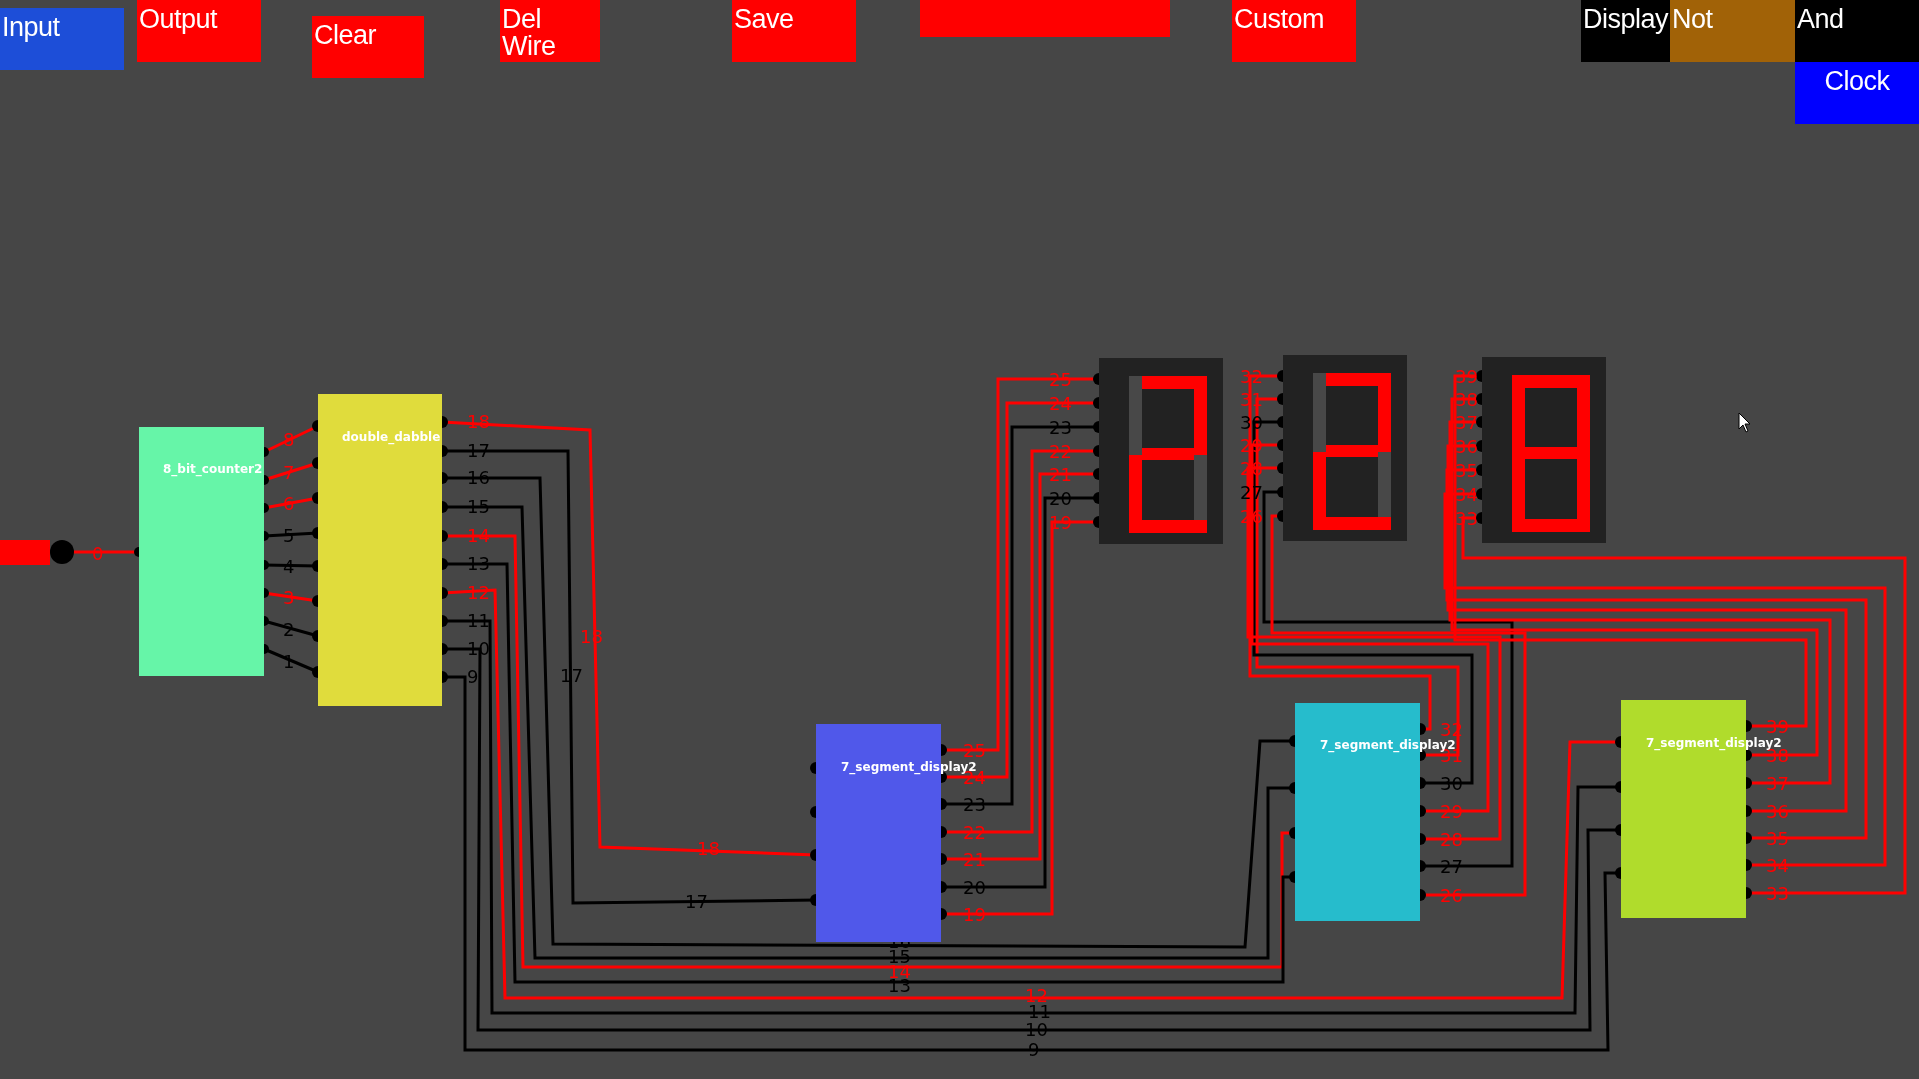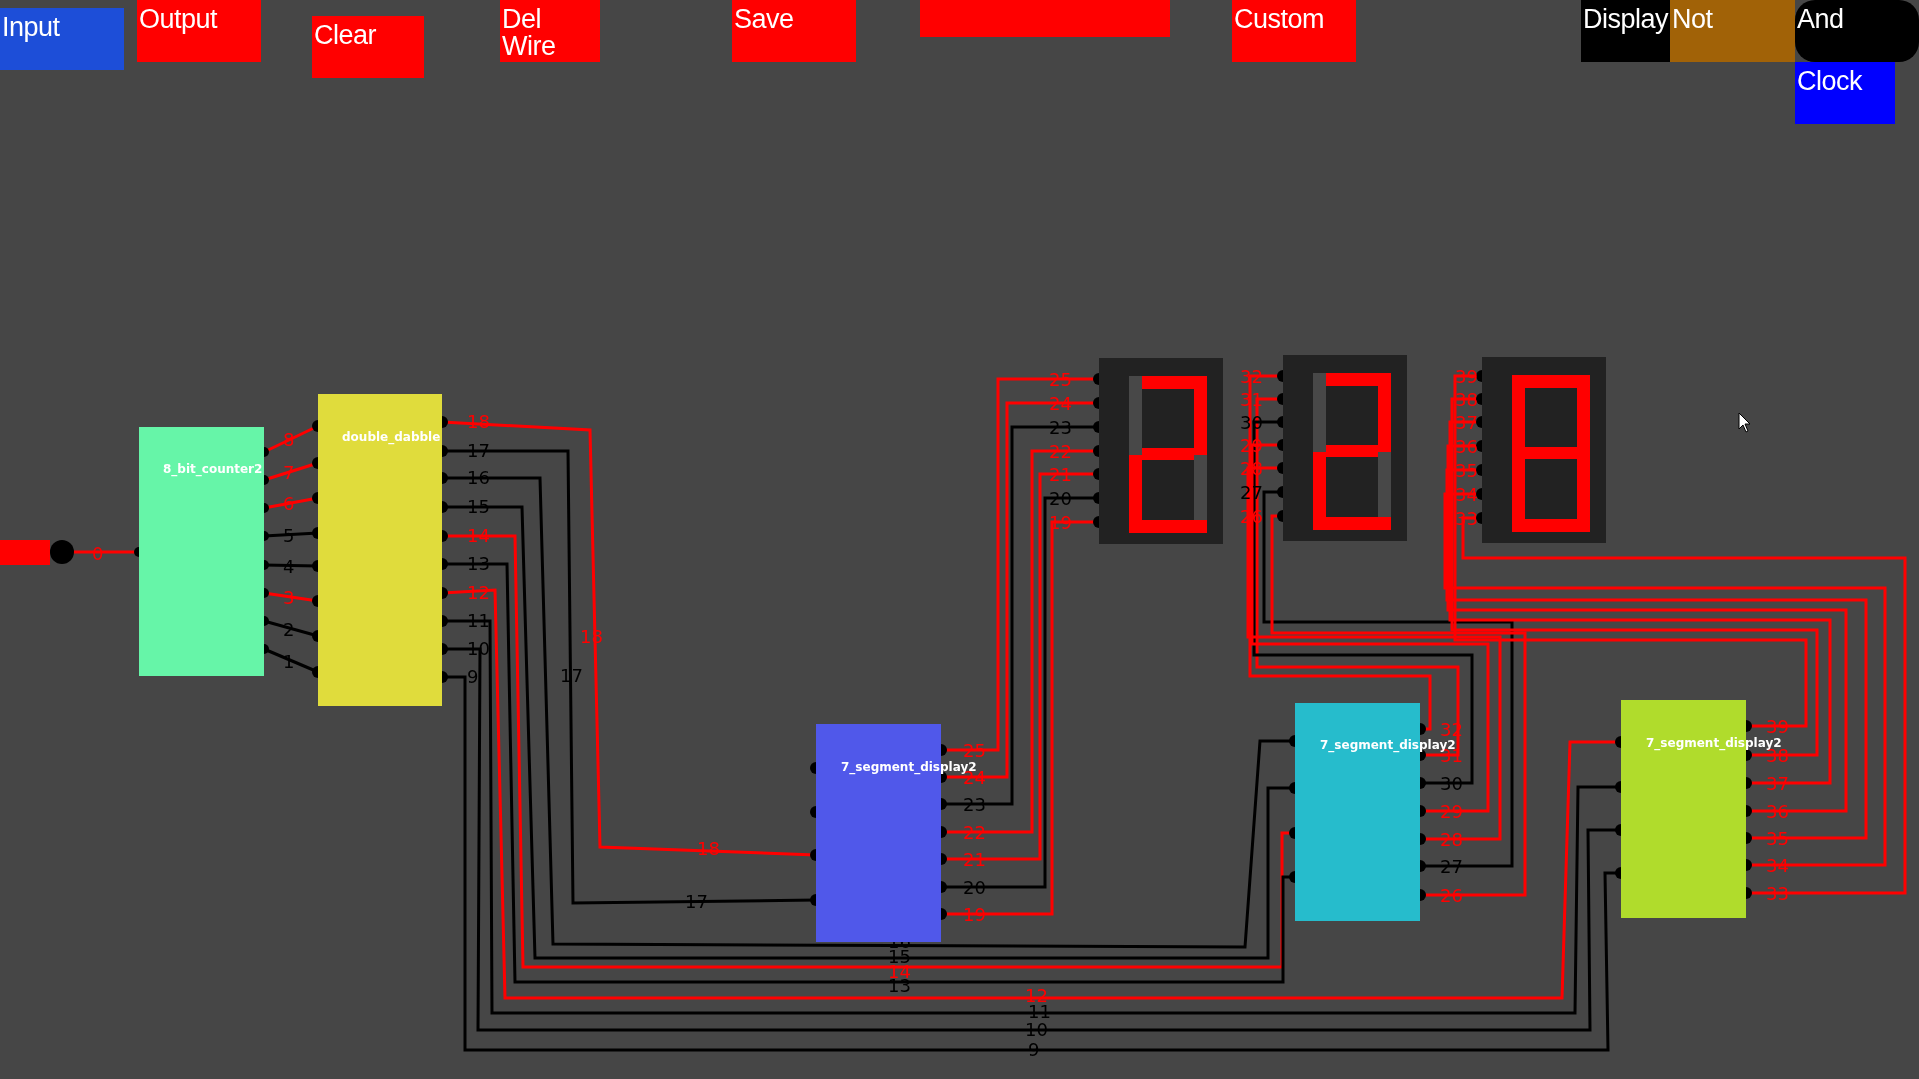--- a/index.html
+++ b/index.html
@@ -17,22 +17,22 @@
 <div id="toolbar">
     <div class="tbtn" style="left: 0px; top: 8px; width: 124px; height: 62px; background: #1d4ed8;">Input</div>
     <div class="tbtn" style="left: 137px; top: 0px; width: 124px; height: 62px; background: rgb(255, 0, 0);">Output</div>
     <div class="tbtn" style="left: 312px; top: 16px; width: 112px; height: 62px; background: rgb(255, 0, 0);">Clear</div>
     <div class="tbtn" style="left: 500px; top: 0px; width: 100px; height: 62px; background: rgb(255, 0, 0);">Del Wire</div>
     <div class="tbtn" style="left: 732px; top: 0px; width: 124px; height: 62px; background: rgb(255, 0, 0);">Save</div>
     <div class="tbtn" style="left: 920px; top: 0px; width: 250px; height: 37px; background: rgb(255, 0, 0);"></div>
     <div class="tbtn" style="left: 1232px; top: 0px; width: 124px; height: 62px; background: rgb(255, 0, 0);">Custom</div>
     <div class="tbtn" style="left: 1545px; top: 0px; width: 125px; height: 62px; background: rgb(0, 0, 0); margin-left: 36px;">Display</div>
     <div class="tbtn" style="left: 1670px; top: 0px; width: 125px; height: 62px; background: #a16207;">Not</div>
-    <div class="tbtn" style="left: 1795px; top: 0px; width: 124px; height: 62px; background: rgb(0, 0, 0); border-radius: 20px;">And</div>
-    <div class="tbtn" style="left: 1795px; top: 62px; width: 100px; height: 62px; background: rgb(0, 0, 255);">Clock</div>
+    <div class="tbtn" style="left: 1795px; top: 0px; width: 124px; height: 62px; background: rgb(0, 0, 0);">And</div>
+    <div class="tbtn" style="left: 1795px; top: 62px; width: 124px; height: 62px; background: rgb(0, 0, 255); text-align: center;">Clock</div>
   </div>
 
 <svg id="canvas" width="1919" height="1079">
     <polyline points="62,552 139,552" fill="none" stroke="#ff0000" stroke-width="3"></polyline>
     <circle cx="62" cy="552" r="12" fill="#000"></circle>
     <circle cx="139" cy="552" r="5" fill="#000"></circle>
     <text x="92" y="560" fill="#ff0000" font-size="18" font-family="DejaVu Sans, sans-serif">0</text>
     <polyline points="264,452 318,426" fill="none" stroke="#ff0000" stroke-width="3"></polyline>
     <circle cx="264" cy="452" r="5" fill="#000"></circle>
     <circle cx="318" cy="426" r="6" fill="#000"></circle>

